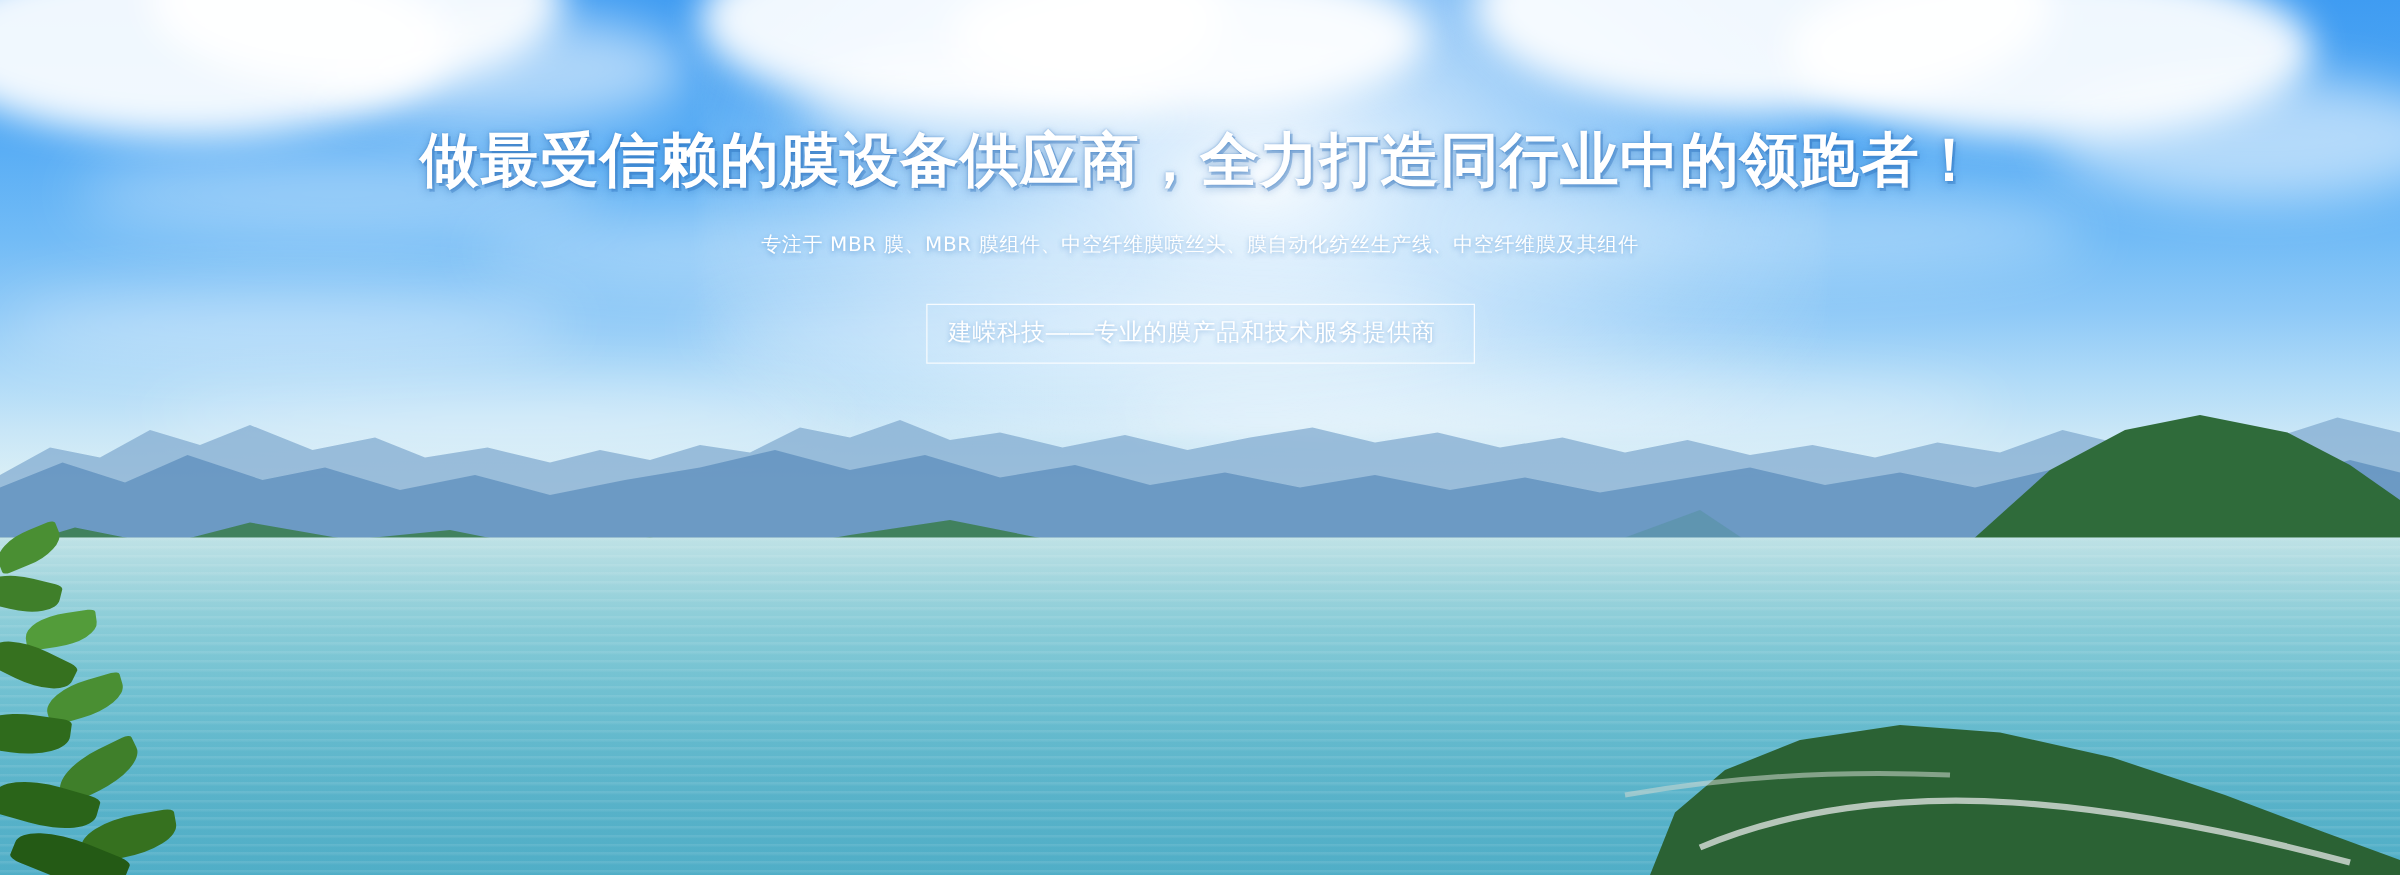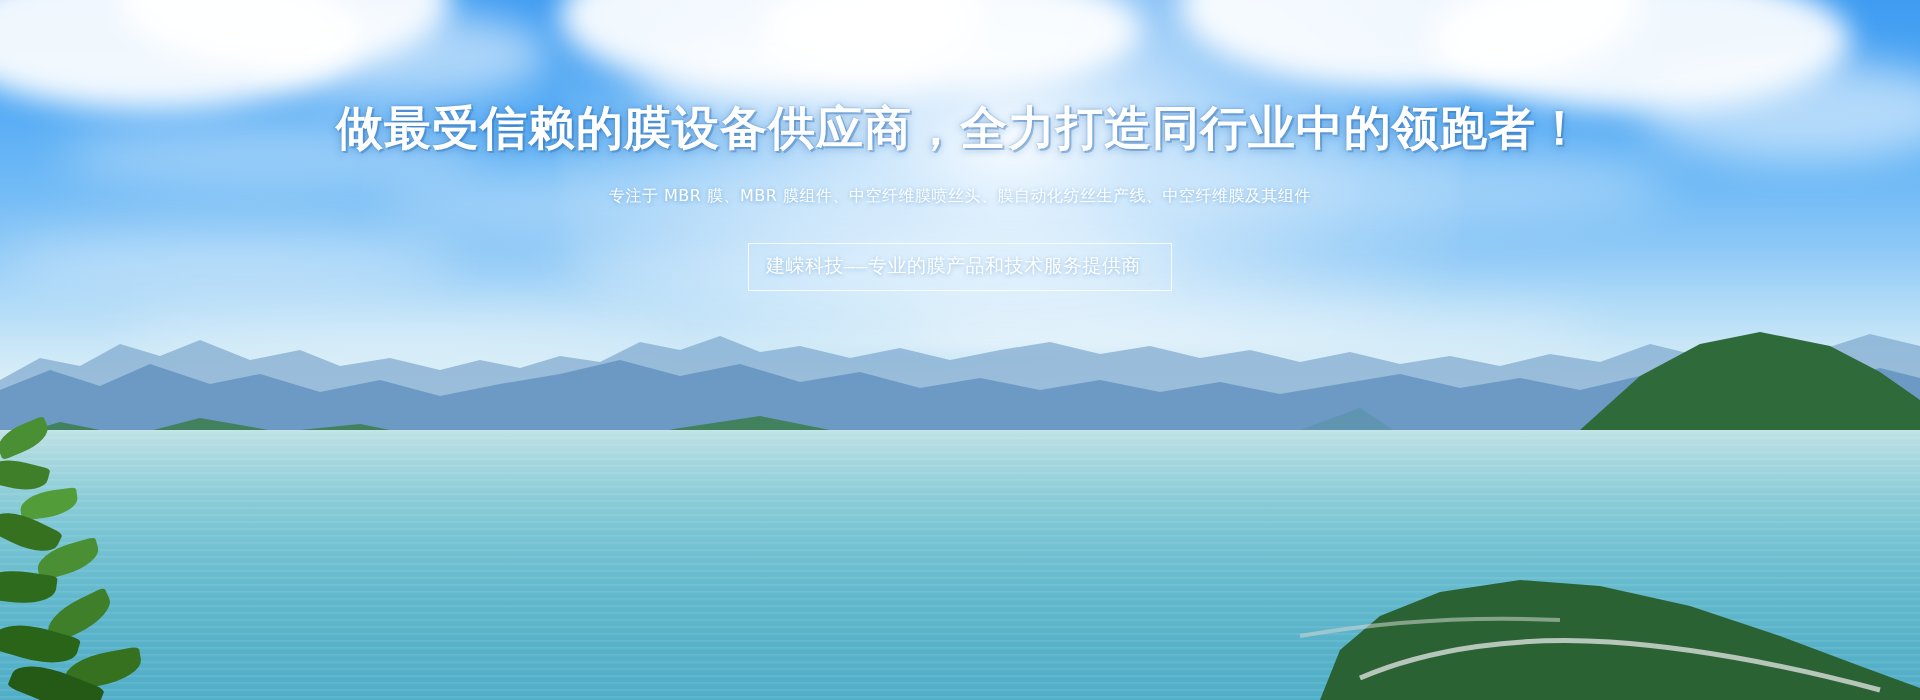--- a/index.html
+++ b/index.html
@@ -145,21 +145,21 @@
   }
   .tagline {
     display: inline-block;
     padding: 9px 30px 11px 17px;
     border: 1px solid rgba(255,255,255,.85);
     color: #ffffff;
     font-size: 19px;
     letter-spacing: .5px;
     white-space: nowrap;
     text-shadow: 0 1px 4px rgba(40,110,185,.40);
-    font-family: Liberation Mono, monospace;
+    font-family: Liberation Sans, sans-serif;
   }
 
   
   .foliage {
     position: absolute;
     left: -10px;
     top: 395px;
     width: 190px;
     height: 305px;
   }

